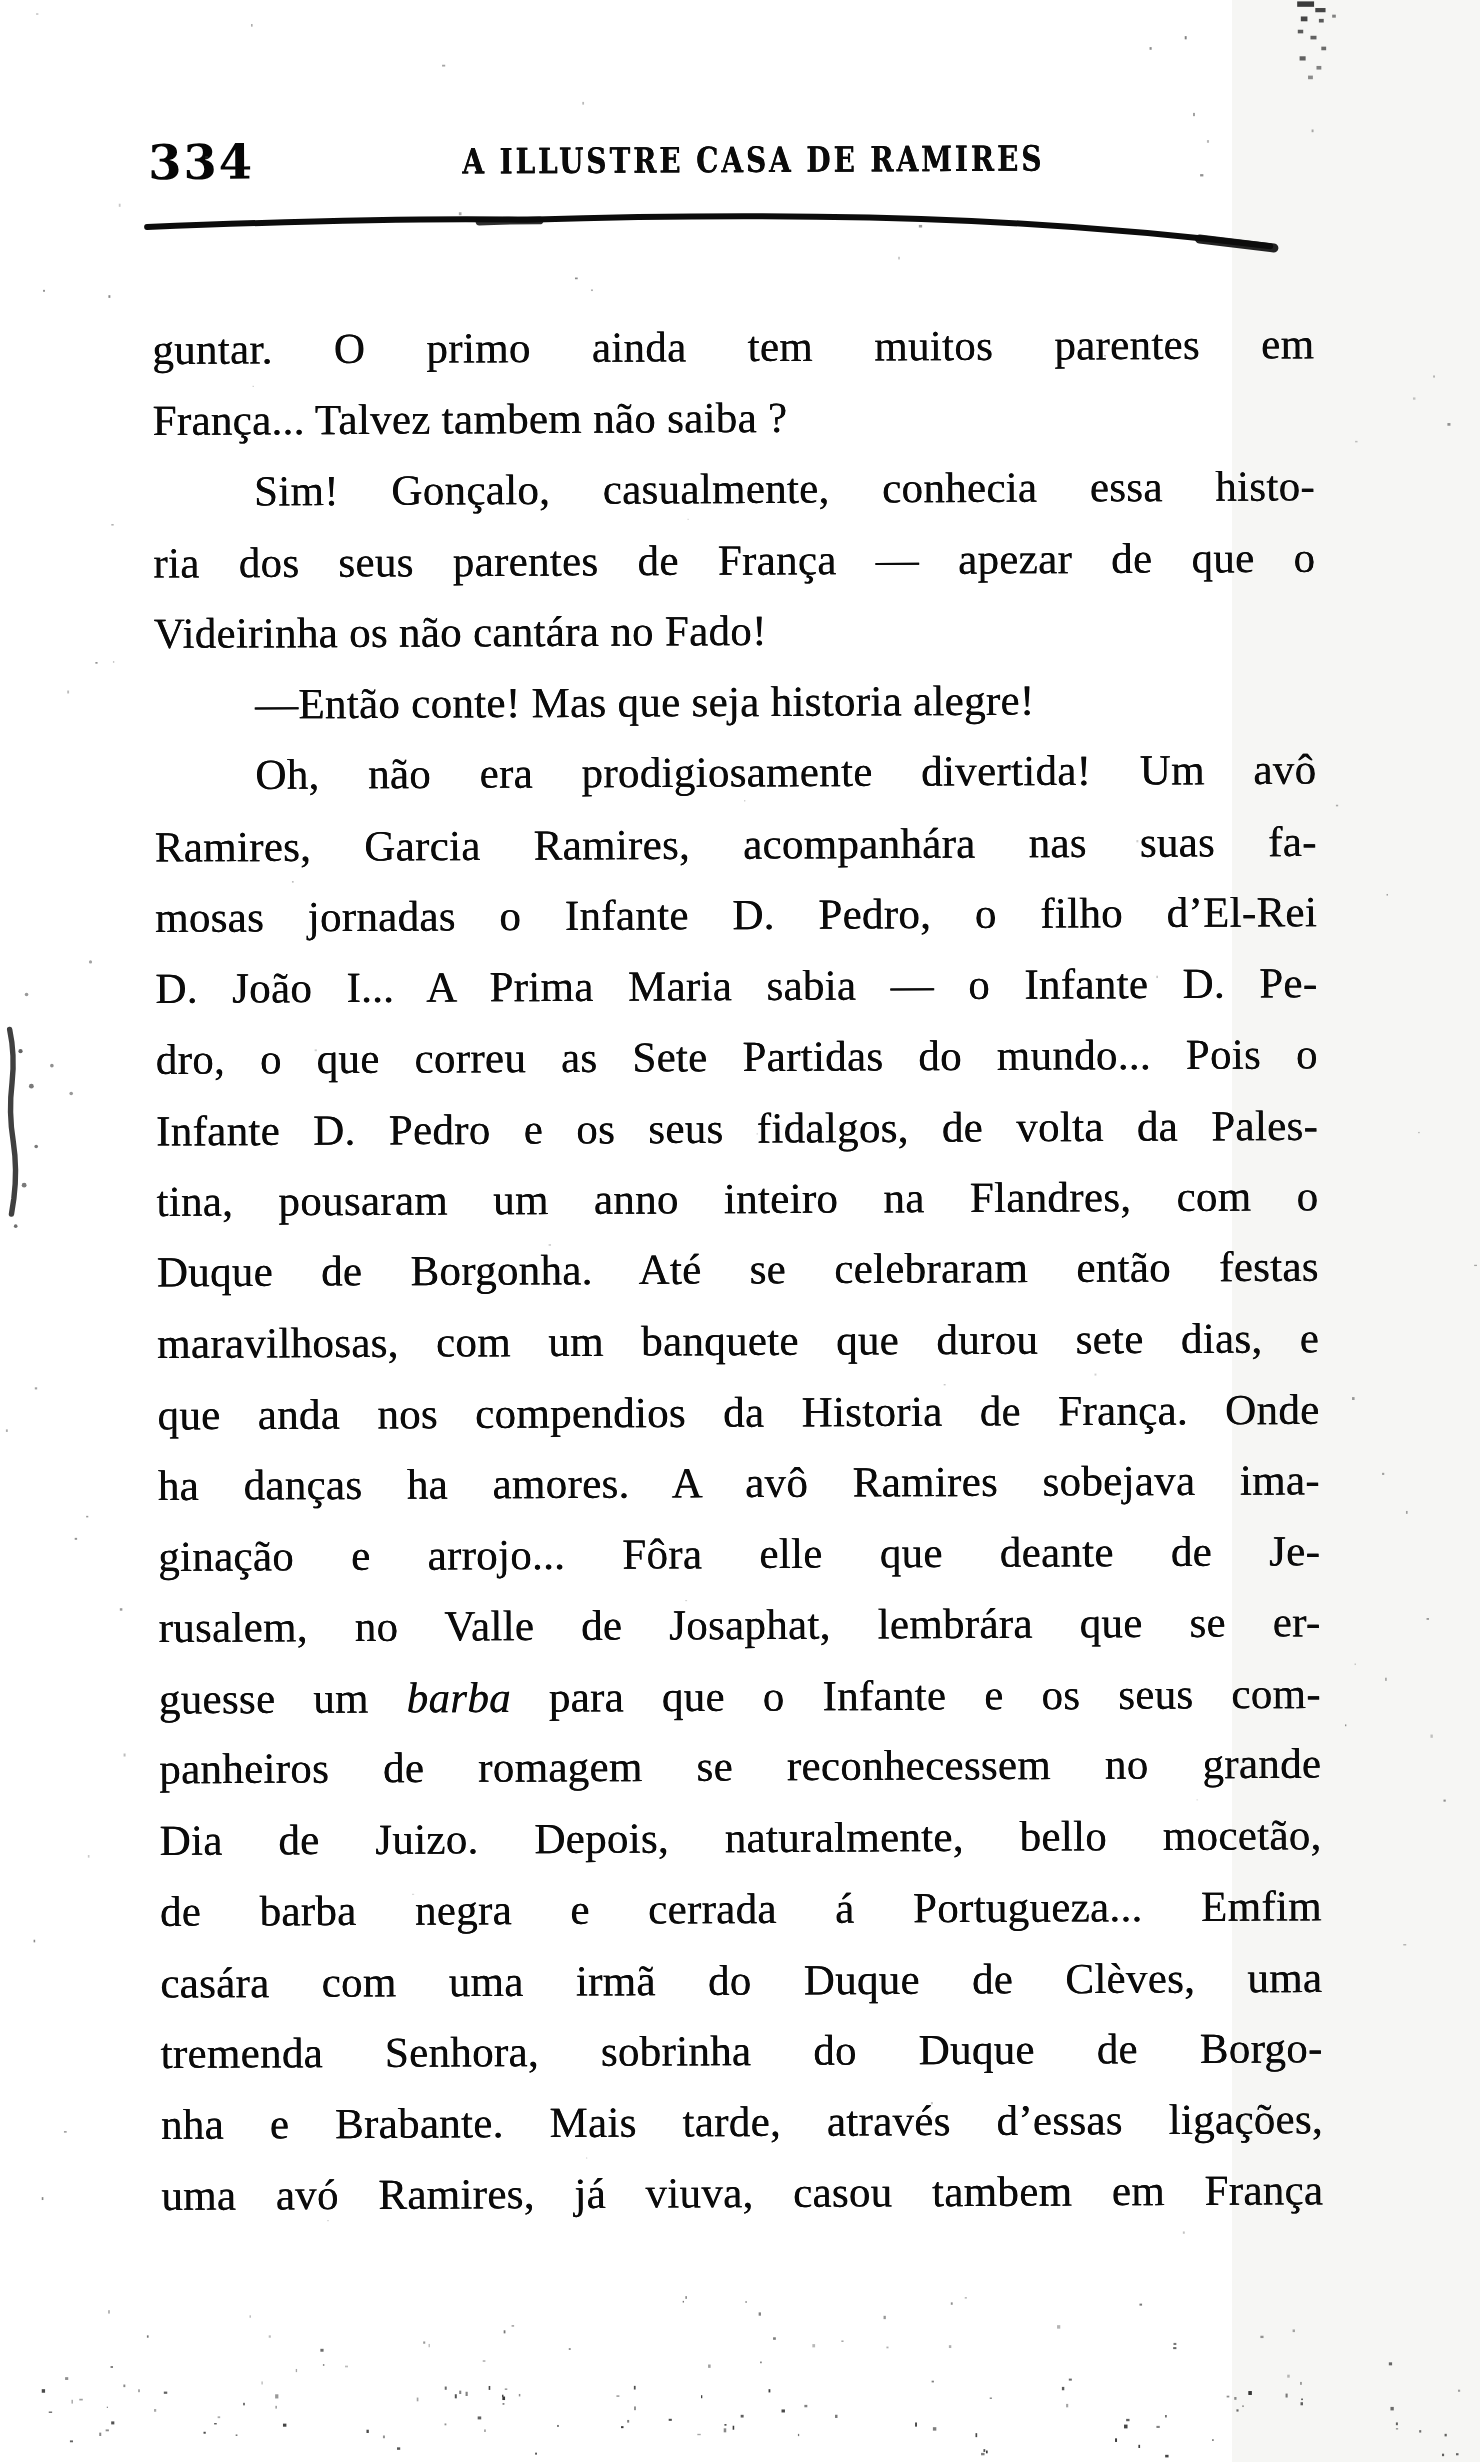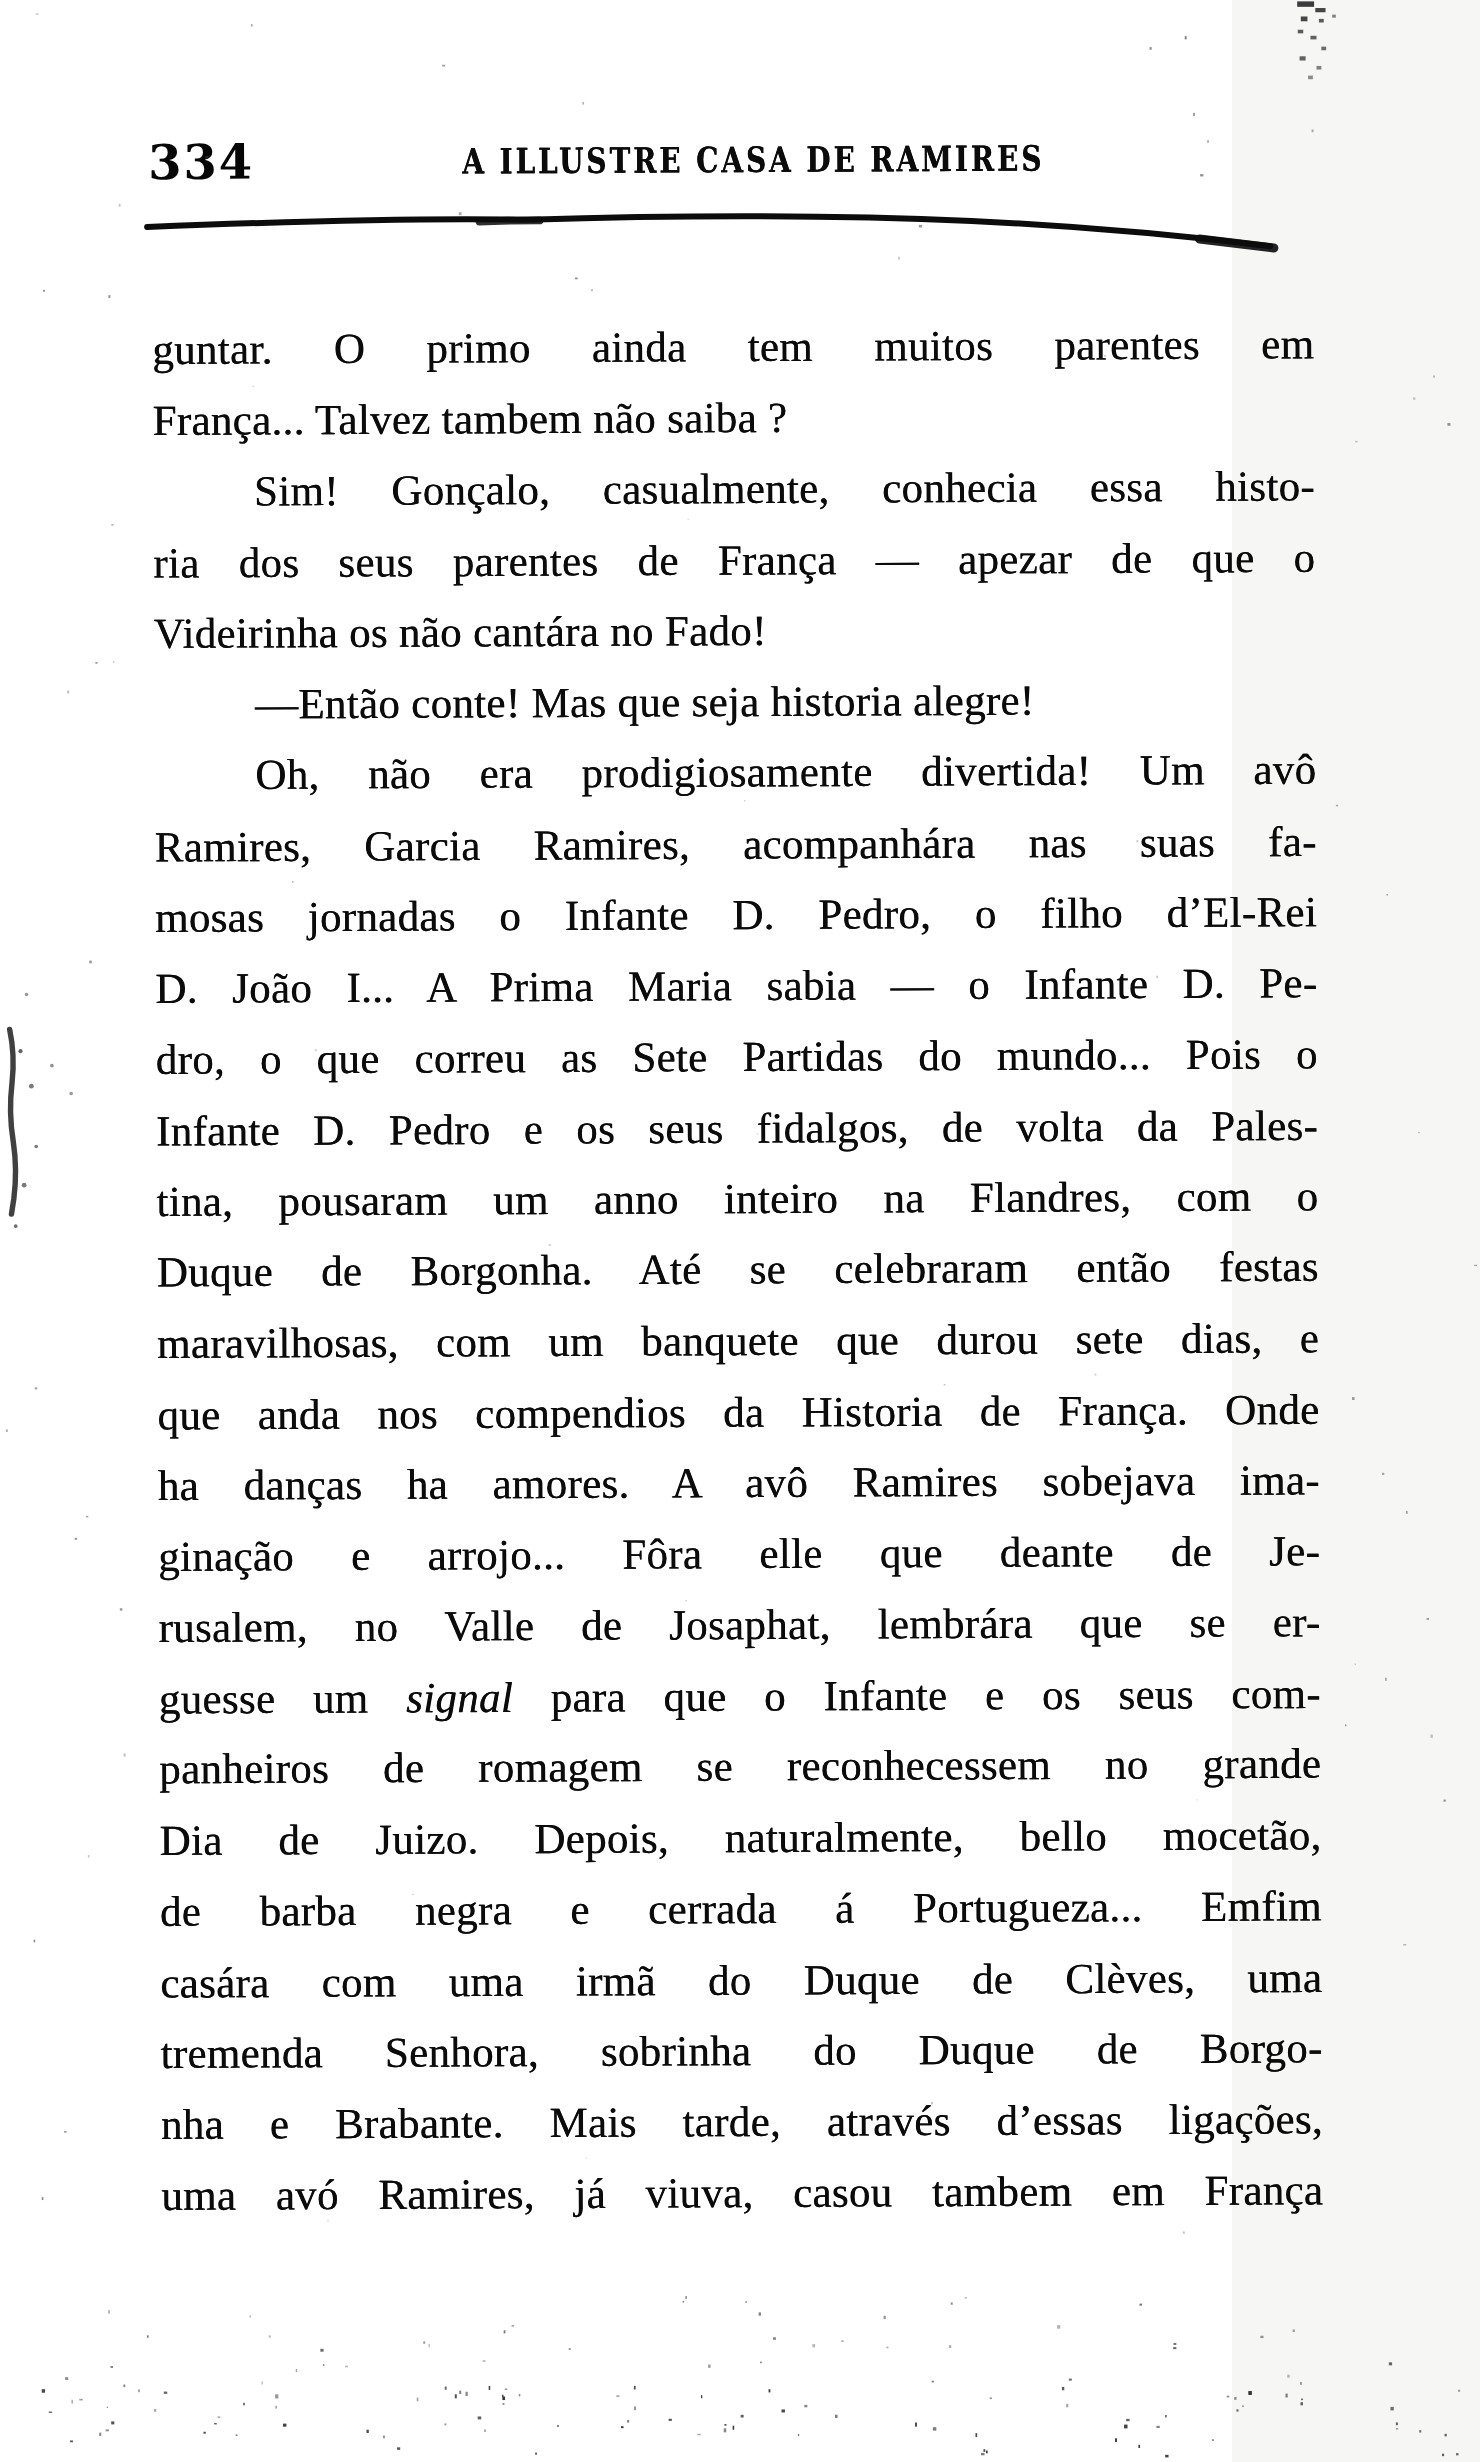--- a/index.html
+++ b/index.html
@@ -93,21 +93,21 @@
       <div class="line"><span>D. João I... A Prima Maria sabia — o Infante D. Pe-</span></div>
       <div class="line"><span>dro, o que correu as Sete Partidas do mundo... Pois o</span></div>
       <div class="line"><span>Infante D. Pedro e os seus fidalgos, de volta da Pales-</span></div>
       <div class="line"><span>tina, pousaram um anno inteiro na Flandres, com o</span></div>
       <div class="line"><span>Duque de Borgonha. Até se celebraram então festas</span></div>
       <div class="line"><span>maravilhosas, com um banquete que durou sete dias, e</span></div>
       <div class="line"><span>que anda nos compendios da Historia de França. Onde</span></div>
       <div class="line"><span>ha danças ha amores. A avô Ramires sobejava ima-</span></div>
       <div class="line"><span>ginação e arrojo... Fôra elle que deante de Je-</span></div>
       <div class="line"><span>rusalem, no Valle de Josaphat, lembrára que se er-</span></div>
-      <div class="line"><span>guesse um </span><span class="it">signal</span><span> para que o Infante e os seus com-</span></div>
+      <div class="line"><span>guesse um </span><span class="it">barba</span><span> para que o Infante e os seus com-</span></div>
       <div class="line"><span>panheiros de romagem se reconhecessem no grande</span></div>
       <div class="line"><span>Dia de Juizo. Depois, naturalmente, bello mocetão,</span></div>
       <div class="line"><span>de barba negra e cerrada á Portugueza... Emfim</span></div>
       <div class="line"><span>casára com uma irmã do Duque de Clèves, uma</span></div>
       <div class="line"><span>tremenda Senhora, sobrinha do Duque de Borgo-</span></div>
       <div class="line"><span>nha e Brabante. Mais tarde, através d’essas ligações,</span></div>
       <div class="line"><span>uma avó Ramires, já viuva, casou tambem em França</span></div>
     </div>
 
   <svg class="noise" id="noise" width="1480" height="2462" viewBox="0 0 2453 4080">

